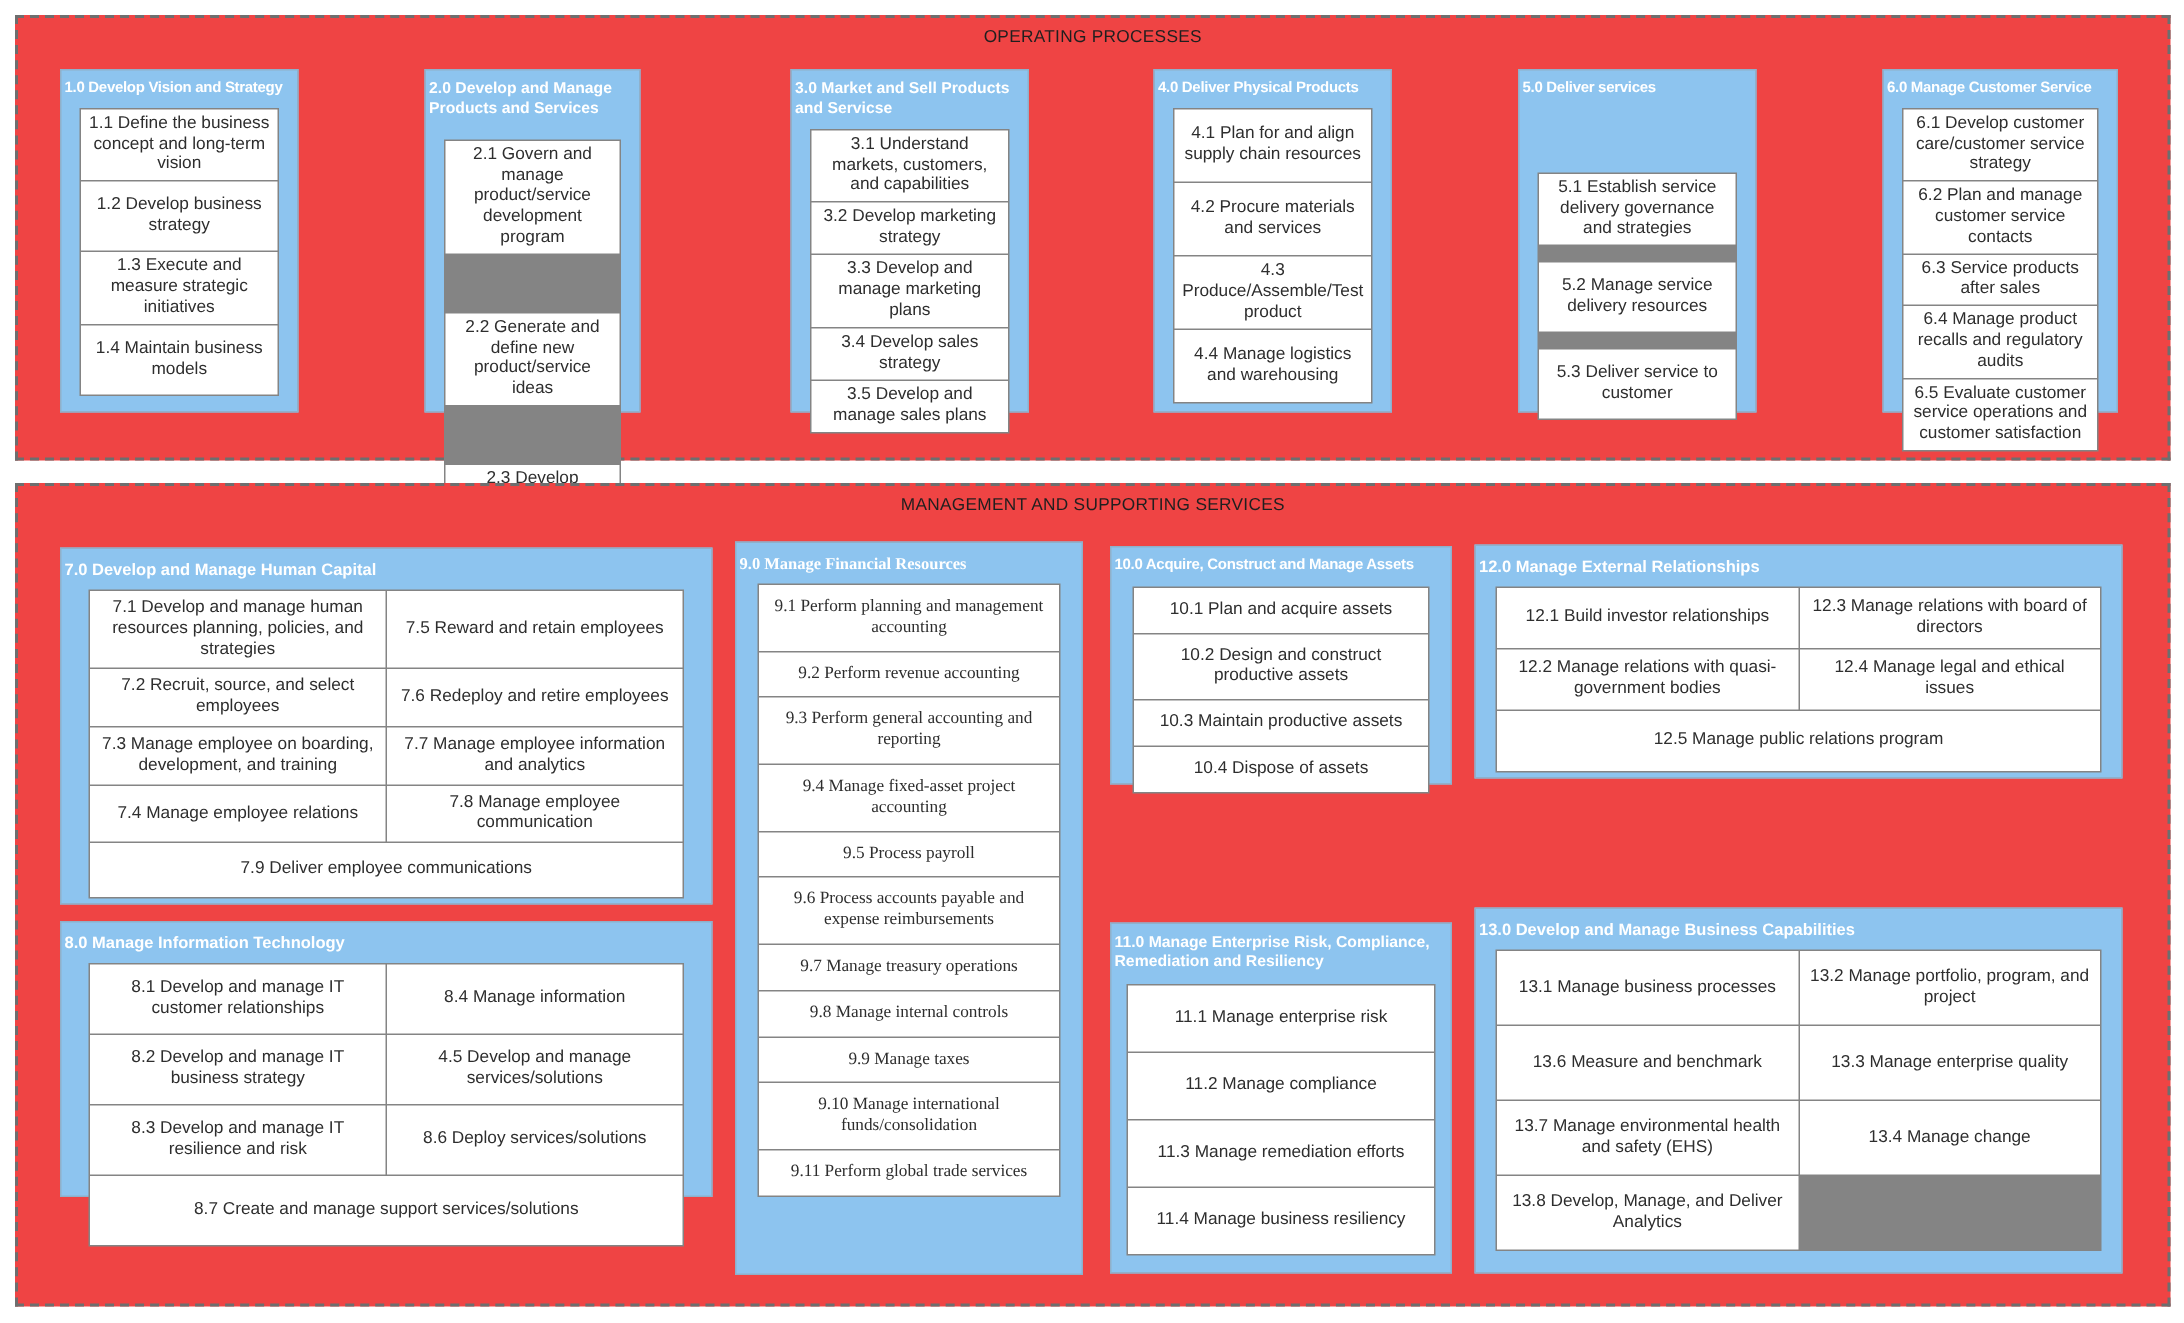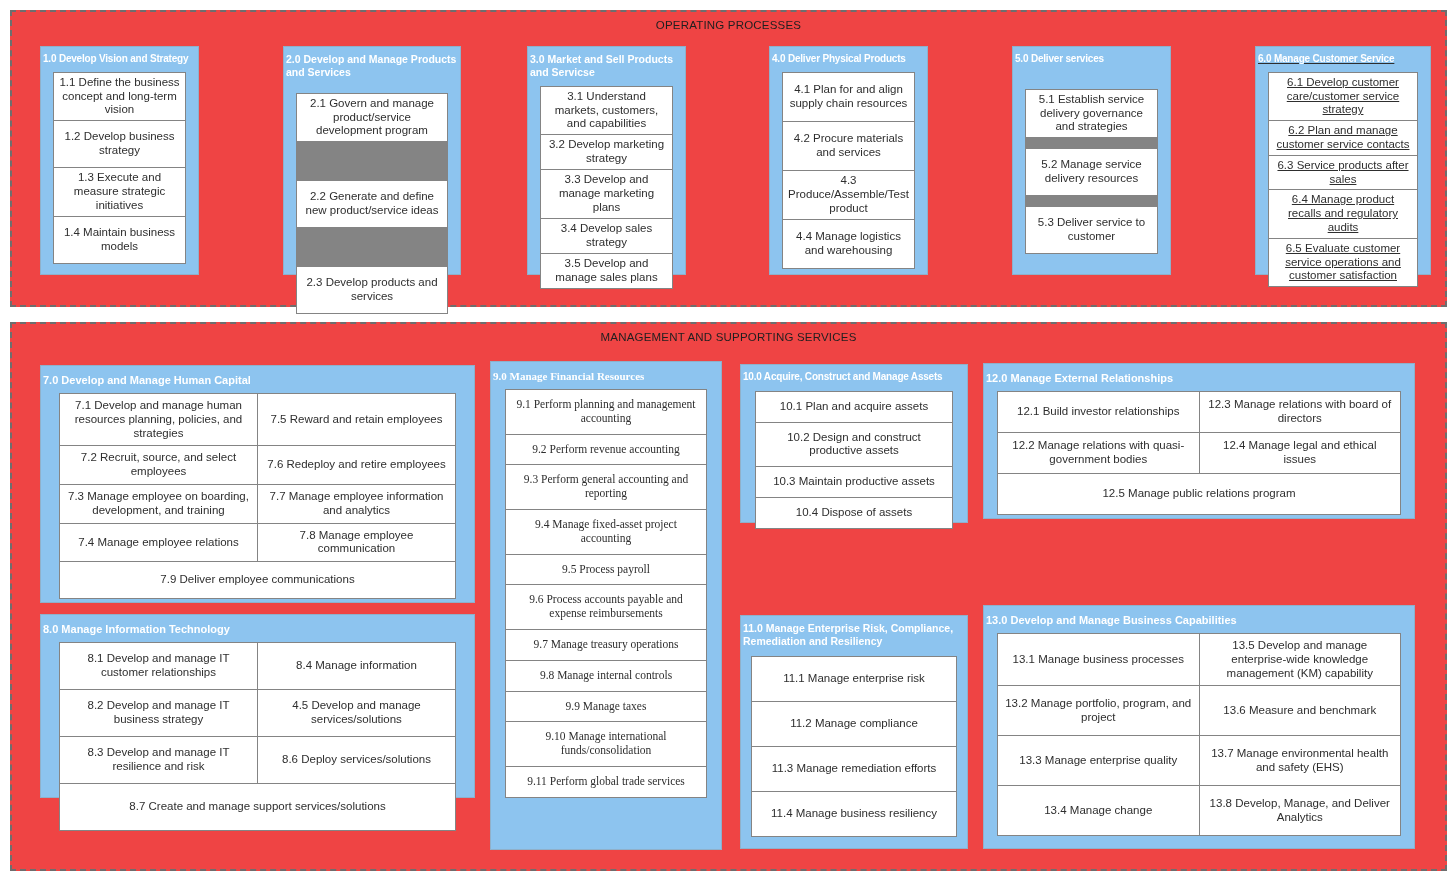--- a/index.html
+++ b/index.html
@@ -37,39 +37,39 @@
   .cell{
     background:#ffffff;color:#2e2e2e;font-size:11.5px;line-height:1.2;text-align:center;
     display:flex;align-items:center;justify-content:center;padding:3px 5px;box-sizing:border-box;
   }
   .cell.full{grid-column:1 / -1;}
   .bcell{padding:8px 5px;}
   
   .mh46 .cell{min-height:46px;}
   .mh48 .cell{min-height:48px;}
   .mh34 .cell{min-height:34px;}
-  .mt30{margin-top:20px;gap:12px;}
+  .mt30{margin-top:46px;gap:12px;}
   .mt10{margin-top:10px;gap:40px;}
   .g7 .cell{min-height:36px;padding:5px 6px;}
   .g8 .cell{min-height:46px;padding:5px 6px;}
   .g12 .cell{min-height:40px;padding:5px 6px;}
   .g12{margin:3px 13px 0;}
   .g13 .cell{min-height:49px;padding:5px 6px;}
   .g13{margin:3px 13px 0;}
   .c9{margin:3px 14px 0;}
   .c10{margin:4px 14px 0;}
   .c11{margin:4px 10px 0;}
   .c11 .cell{min-height:44px;}
   
   .b1{left:28px;top:34px;width:159px;height:229px;}
-  .b2{left:271px;top:34px;width:178px;height:229px;}
+  .b2{left:271px;top:34px;width:144px;height:229px;}
   .b3{left:515px;top:34px;width:159px;height:229px;}
   .b4{left:757px;top:34px;width:159px;height:229px;}
   .b5{left:1000px;top:34px;width:159px;height:229px;}
-  .b6{left:1243px;top:34px;width:176px;height:229px;text-decoration:underline;}
+  .b6{left:1243px;top:34px;width:157px;height:229px;}
   .b7{left:28px;top:41px;width:435px;height:238px;}
   .b8{left:28px;top:290px;width:435px;height:184px;}
   .b9{left:478px;top:37px;width:232px;height:489px;font-family:Liberation Serif, serif;}
   .b10{left:728px;top:40px;width:228px;height:159px;}
   .b11{left:728px;top:291px;width:228px;height:234px;}
   .b12{left:971px;top:39px;width:432px;height:156px;}
   .b13{left:971px;top:281px;width:432px;height:244px;}
 </style>
 </head>
 <body>
@@ -214,21 +214,20 @@
       <div class="cell">12.2 Manage relations with quasi-government bodies</div>
       <div class="cell">12.4 Manage legal and ethical issues</div>
       <div class="cell full">12.5 Manage public relations program</div>
     </div>
   </div>
 
   <div class="pbox b13">
     <div class="pbox-title t-big">13.0 Develop and Manage Business Capabilities</div>
     <div class="grid g13">
       <div class="cell">13.1 Manage business processes</div>
-      <div class="cell">13.5 Develop and manage enterprise-wide knowledge management (KM) capability</div>
       <div class="cell">13.2 Manage portfolio, program, and project</div>
       <div class="cell">13.6 Measure and benchmark</div>
       <div class="cell">13.3 Manage enterprise quality</div>
       <div class="cell">13.7 Manage environmental health and safety (EHS)</div>
       <div class="cell">13.4 Manage change</div>
       <div class="cell">13.8 Develop, Manage, and Deliver Analytics</div>
     </div>
   </div>
 </div>
 

